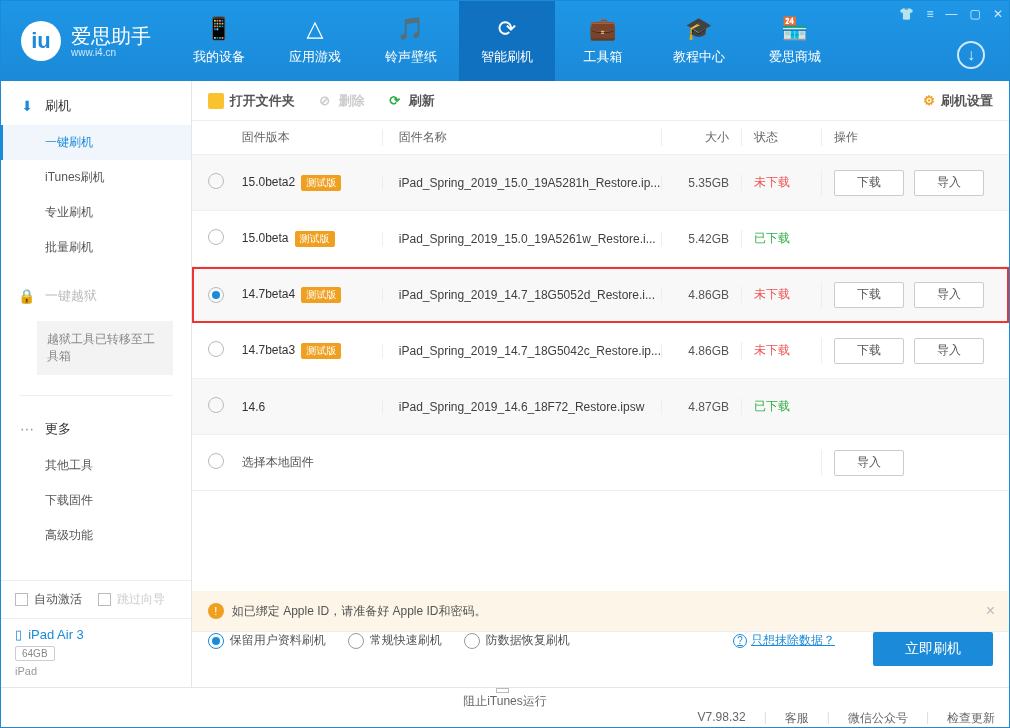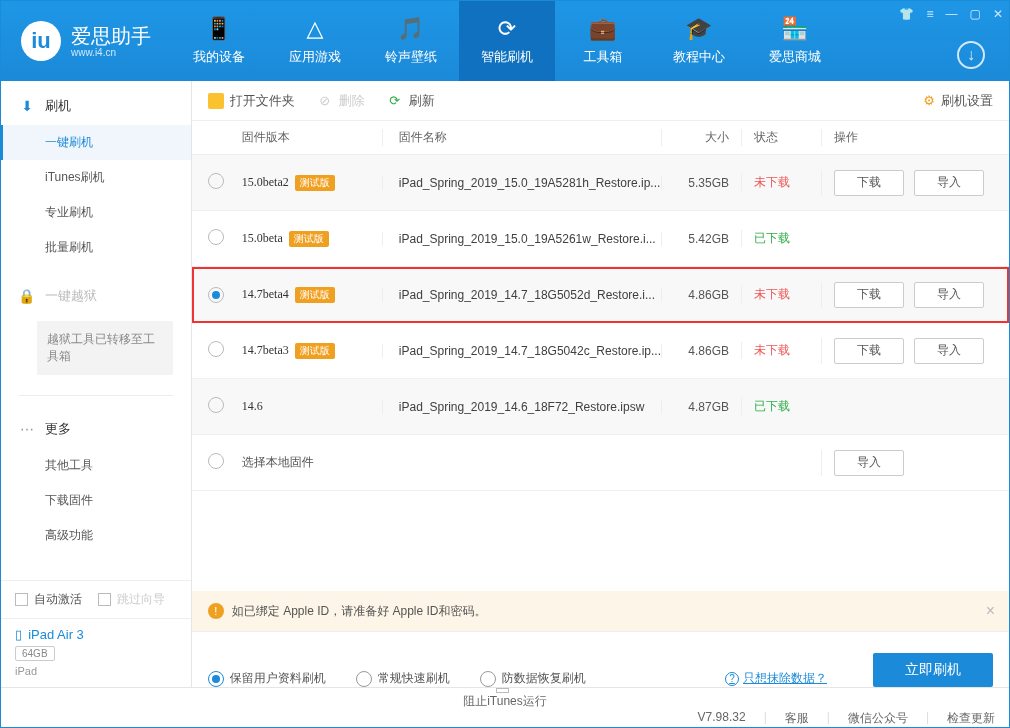--- a/index.html
+++ b/index.html
@@ -38,21 +38,21 @@
 .side-bottom { margin-top: auto; border-top: 1px solid #eee; }
 .chk-row { display: flex; align-items: center; padding: 10px 14px; font-size: 12px; color: #555; gap: 6px; }
 .chk-row .chk { width: 13px; height: 13px; border: 1px solid #bbb; display: inline-block; }
 .chk-row .disabled { color: #ccc; }
 .device-block { border-top: 1px solid #eee; padding: 8px 14px 10px; }
 .device-name { color: #1b8ad8; font-size: 13px; font-weight: 500; display: flex; align-items: center; gap: 6px; }
 .device-badge { display: inline-block; border: 1px solid #ccc; color: #888; font-size: 10px; padding: 1px 6px; border-radius: 2px; margin-top: 4px; }
 .device-type { font-size: 11px; color: #999; margin-top: 4px; }
 
 .main { flex: 1; display: flex; flex-direction: column; }
-.toolbar { height: 40px; display: flex; align-items: center; padding: 0 16px; border-bottom: 1px solid #eee; font-size: 13px; color: #555; }
+.toolbar { height: 40px; display: flex; align-items: center; padding: 0 16px; border-bottom: 1px solid #eee; font-size: 13px; color: #555; font-weight: bold; }
 .tool-btn { display: flex; align-items: center; gap: 6px; margin-right: 22px; cursor: pointer; }
 .tool-btn .ticon { width: 16px; height: 16px; display: inline-flex; align-items: center; justify-content: center; }
 .folder-ic { background: #f9c22e; border-radius: 2px; }
 .tool-right { margin-left: auto; display: flex; align-items: center; gap: 6px; color: #555; cursor: pointer; }
 .gear { color: #f0a020; }
 .tool-disabled { color: #ccc; }
 
 .thead { display: flex; align-items: center; height: 34px; font-size: 12px; color: #666; padding: 0 16px; border-bottom: 1px solid #eee; }
 .col-radio { width: 34px; }
 .col-ver { width: 140px; }
@@ -60,33 +60,33 @@
 .col-size { width: 80px; text-align: right; padding-right: 12px; border-left: 1px solid #eee; }
 .col-status { width: 80px; padding-left: 12px; border-left: 1px solid #eee; }
 .col-action { width: 172px; padding-left: 12px; border-left: 1px solid #eee; }
 
 .rows { }
 .row { display: flex; align-items: center; height: 56px; padding: 0 16px; font-size: 12px; color: #555; border-bottom: 1px solid #f0f0f0; }
 .row:nth-child(odd) { background: #f8f8f8; }
 .row.highlight { outline: 2px solid #e33; outline-offset: -2px; }
 .radio { width: 16px; height: 16px; border: 1px solid #bbb; border-radius: 50%; display: inline-flex; align-items: center; justify-content: center; cursor: pointer; }
 .radio.checked::after { content: ""; width: 8px; height: 8px; background: #1b8ad8; border-radius: 50%; }
-.ver-txt { font-weight: 500; color: #333; margin-right: 6px; font-family: Liberation Serif, serif; }
+.ver-txt { font-weight: 500; color: #333; margin-right: 6px; }
 .beta-tag { display: inline-block; background: #f0a020; color: #fff; font-size: 10px; padding: 1px 5px; border-radius: 2px; }
 .file-name { color: #404040; }
 .st-red { color: #e55; }
 .st-green { color: #2eae46; }
 .btn { width: 70px; height: 26px; border: 1px solid #ccc; background: #fff; font-size: 12px; color: #555; cursor: pointer; border-radius: 2px; margin-right: 10px; }
 .btn:last-child { margin-right: 0; }
 
 .warn-bar { display: flex; align-items: center; height: 40px; background: #fdf6e8; padding: 0 16px; font-size: 12px; color: #555; gap: 8px; position: relative; }
 .warn-ic { width: 16px; height: 16px; border-radius: 50%; background: #f0a020; color: #fff; display: inline-flex; align-items: center; justify-content: center; font-size: 11px; }
 .warn-close { position: absolute; right: 14px; font-size: 16px; color: #bbb; cursor: pointer; }
 
-.option-bar { display: flex; align-items: flex-end; height: 56px; padding: 0 16px; font-size: 12px; color: #555; gap: 30px; border-top: 1px solid #eee; }
+.option-bar { display: flex; align-items: flex-start; height: 56px; padding: 0 16px; font-size: 12px; color: #555; gap: 22px; border-top: 1px solid #eee; }
 .opt { display: flex; align-items: center; gap: 6px; cursor: pointer; }
 .opt .radio { border-color: #999; }
 .opt.active .radio { border-color: #1b8ad8; }
 .erase-link { margin-left: auto; color: #1b8ad8; text-decoration: underline; display: flex; align-items: center; gap: 4px; cursor: pointer; }
 .erase-q { width: 14px; height: 14px; border: 1px solid #1b8ad8; border-radius: 50%; display: inline-flex; align-items: center; justify-content: center; font-size: 10px; }
 .flash-btn { width: 120px; height: 34px; background: #1b8ad8; color: #fff; border: none; font-size: 14px; cursor: pointer; border-radius: 2px; margin-left: 16px; }
 
 .footer { height: 40px; border-top: 1px solid #e5e5e5; display: flex; align-items: center; padding: 0 14px; font-size: 12px; color: #666; position: absolute; bottom: 0; left: 0; right: 0; background: #fff; flex-direction: column; }
 .footer .f-right { margin-left: auto; display: flex; gap: 18px; }
 .f-divider { color: #ddd; }

